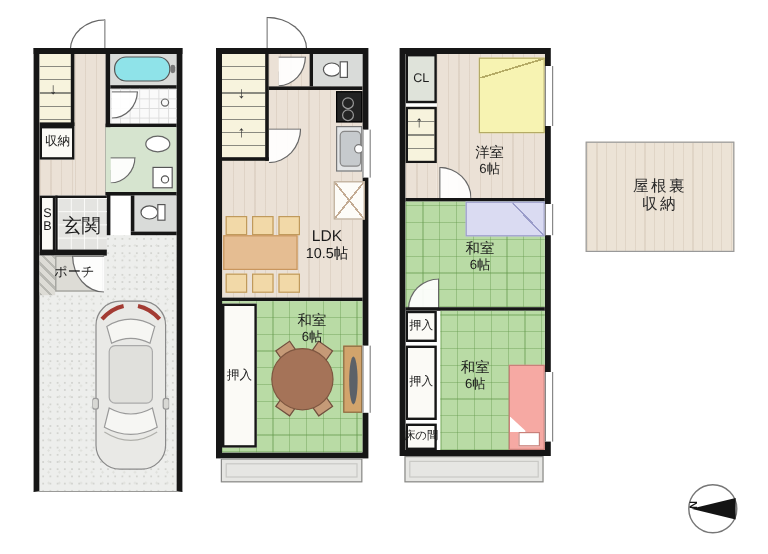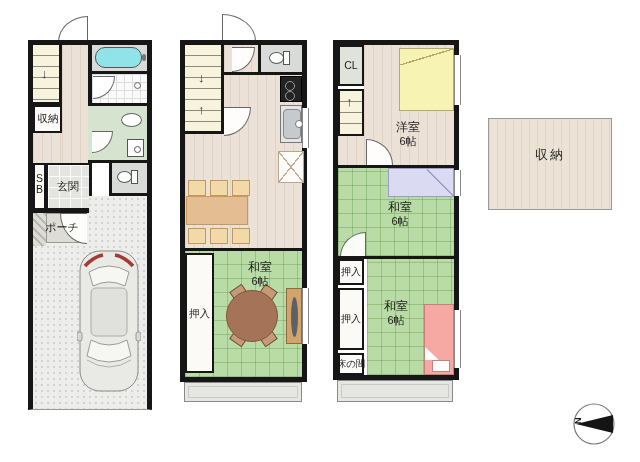--- a/index.html
+++ b/index.html
@@ -98,21 +98,21 @@
     <div class="abs grayfloor" style="left:79px;top:118px;width:35px;height:30px;">
       <div class="fixt" style="left:5px;top:8px;width:15px;height:12px;background:#fff;border:1.5px solid #555;border-radius:50%;"></div>
       <div class="fixt" style="left:19px;top:7px;width:7px;height:14px;background:#fff;border:1.5px solid #555;"></div>
     </div>
     <div class="wall" style="left:76px;top:118px;width:3px;height:30px;"></div>
     <div class="wall" style="left:76px;top:148px;width:38px;height:3px;"></div>
 
     <div class="abs whiteroom" style="left:0;top:118px;width:13px;height:47px;"></div>
     <div class="lbl" style="left:1px;top:128px;width:11px;font-size:10.5px;word-break:break-all;white-space:normal;line-height:1.05;">SB</div>
     <div class="abs tile" style="left:13px;top:118px;width:43px;height:47px;border:2px solid #161616;border-right:none;"></div>
-    <div class="lbl" style="left:14px;top:135px;width:42px;font-size:11px;">玄関</div>
+    <div class="lbl" style="left:14px;top:135px;width:42px;font-size:16px;">玄関</div>
     <div class="wall" style="left:0;top:165px;width:56px;height:3px;"></div>
 
     <div class="abs hatch" style="left:0;top:168px;width:13px;height:33px;"></div>
     <div class="abs" style="left:13px;top:168px;width:40px;height:30px;background:#dddcd6;border:1px solid #9a9a94;"></div>
     <div class="arc arc-bl" style="left:27px;top:168px;width:26px;height:29px;"></div>
     <div class="lbl" style="left:9px;top:176px;width:40px;font-size:11px;">ポーチ</div>
 
     <svg class="abs" style="left:44px;top:203px;" width="64" height="146" viewBox="0 0 64 146">
       <rect x="3" y="3" width="58" height="140" rx="20" fill="#e9e9e6" stroke="#8a8a8a"></rect>
       <path d="M12 24 Q32 12 52 24 L48 38 Q32 30 16 38 Z" fill="#f6f6f3" stroke="#9a9a9a"></path>
@@ -158,20 +158,24 @@
     <div class="xbox" style="left:93px;top:106px;width:24px;height:30px;"></div>
 
     <div class="chair" style="left:3px;top:135px;width:16px;height:14px;"></div>
     <div class="chair" style="left:25px;top:135px;width:16px;height:14px;"></div>
     <div class="chair" style="left:47px;top:135px;width:16px;height:14px;"></div>
     <div class="fixt" style="left:1px;top:151px;width:62px;height:29px;background:#e5bd92;border:1px solid #c9965e;"></div>
     <div class="chair" style="left:3px;top:183px;width:16px;height:14px;"></div>
     <div class="chair" style="left:25px;top:183px;width:16px;height:14px;"></div>
     <div class="chair" style="left:47px;top:183px;width:16px;height:14px;"></div>
 
+    <div class="lbl" style="left:58px;top:145px;width:59px;">
+      <span class="l2" style="font-size:13px;">LDK</span>
+      <span class="l2" style="font-size:12px;">10.5帖</span>
+    </div>
     <div class="wall" style="left:0;top:203px;width:117px;height:3px;"></div>
 
     <div class="abs tatami" style="left:0;top:206px;width:117px;height:126px;"></div>
     <div class="abs whiteroom" style="left:0;top:208px;width:29px;height:120px;"></div>
     <div class="lbl" style="left:0px;top:262px;width:29px;font-size:10.5px;">押入</div>
 
     <div class="fixt" style="left:101px;top:243px;width:16px;height:56px;background:#d2a46c;border:1px solid #8a6b42;">
       <div style="position:absolute;left:4px;top:8px;width:7px;height:40px;background:#5c6168;border-radius:50%;"></div>
     </div>
 
@@ -244,20 +248,21 @@
   </div>
 
   <div class="winv" style="left:454px;top:55px;width:5px;height:50px;"></div>
   <div class="winv" style="left:454px;top:170px;width:5px;height:26px;"></div>
   <div class="winv" style="left:454px;top:310px;width:5px;height:58px;"></div>
 
   <div class="abs balcony" style="left:337px;top:380px;width:116px;height:22px;"></div>
 
   <div class="abs woodv" style="left:488px;top:118px;width:124px;height:92px;border:1px solid #999;"></div>
   <div class="lbl" style="left:488px;top:148px;width:124px;letter-spacing:2px;color:#2a2a2a;">
+    <span class="l2" style="font-size:13px;">屋根裏</span>
     <span class="l2" style="font-size:13px;">収納</span>
   </div>
 
 
   <svg class="abs" style="left:570px;top:400px;" width="48" height="48" viewBox="0 0 48 48">
     <circle cx="24" cy="24" r="20" fill="#ffffff" stroke="#777" stroke-width="1.2"></circle>
     <polygon points="6,24 43,15 43,33" fill="#141414"></polygon>
     <text x="8" y="27" transform="rotate(-90 8 24)" font-size="9" font-weight="bold" fill="#141414" id="compass-n">N</text>
   </svg>
 

